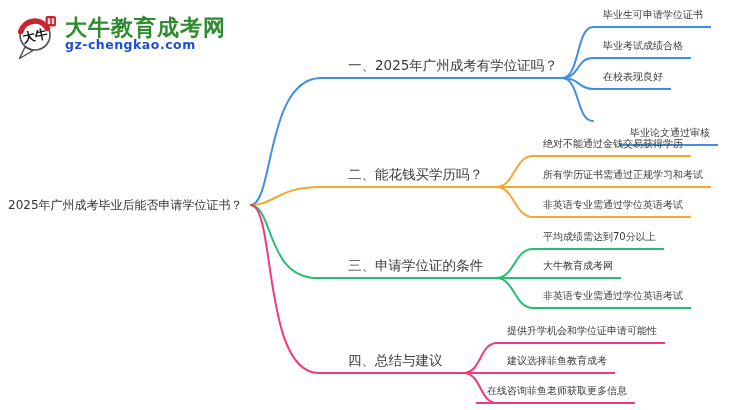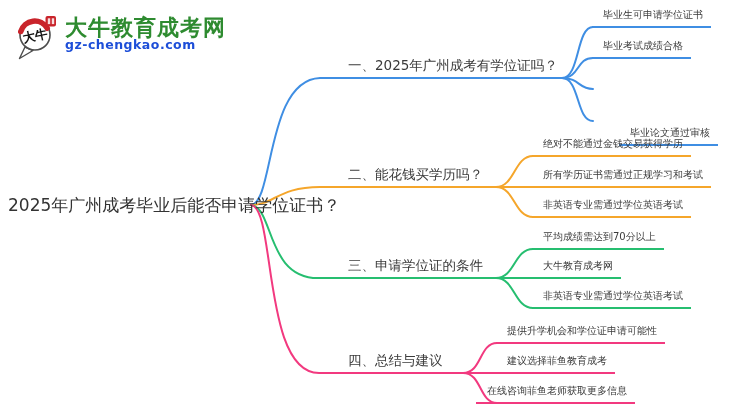--- a/index.html
+++ b/index.html
@@ -10,21 +10,21 @@
   
   .brand{position:absolute;left:12px;top:8px;display:flex;align-items:center;gap:7px;cursor:pointer;}
   .brand-name{font-size:22px;font-weight:800;color:#2e8b30;letter-spacing:1px;line-height:20px;}
   .brand-domain{font-size:12.5px;font-weight:700;color:#1d4ed8;letter-spacing:.5px;line-height:14px;}
   
   .links{position:absolute;left:0;top:0;width:750px;height:410px;}
   .links path{fill:none;stroke-width:2;stroke-linecap:round;}
   .p-b1{stroke:#3f8ee3;} .p-b2{stroke:#f5a62b;} .p-b3{stroke:#26be70;} .p-b4{stroke:#f2397f;}
   
   .node{position:absolute;white-space:nowrap;}
-  .root{font-size:17px;line-height:18px;color:#333;font-weight:500;text-align:right;}
+  .root{font-size:12px;line-height:18px;color:#333;font-weight:500;text-align:right;}
   .blabel{font-size:13.5px;line-height:18px;color:#3a3a3a;}
   .leaf{font-size:10px;line-height:17px;padding:0 8px 3px 11px;border-bottom:2px solid;color:#3a3a3a;}
   .b1{border-color:#3f8ee3;} .b2{border-color:#f5a62b;} .b3{border-color:#26be70;} .b4{border-color:#f2397f;}
 </style>
 </head>
 <body>
 
 <div class="stage">
 
   <div class="brand">
@@ -69,20 +69,21 @@
 
   <div class="node root" style="left:8px;top:196px;">2025年广州成考毕业后能否申请学位证书？</div>
 
   <div class="node blabel" style="left:348px;top:56px;">一、2025年广州成考有学位证吗？</div>
   <div class="node blabel" style="left:348px;top:165px;">二、能花钱买学历吗？</div>
   <div class="node blabel" style="left:348px;top:256px;">三、申请学位证的条件</div>
   <div class="node blabel" style="left:348px;top:351px;">四、总结与建议</div>
 
   <div class="node leaf b1" style="left:592px;top:6px;">毕业生可申请学位证书</div>
   <div class="node leaf b1" style="left:592px;top:37px;">毕业考试成绩合格</div>
+  <div class="node leaf b1" style="left:592px;top:68px;">在校表现良好</div>
   <div class="node leaf b1" style="left:619px;top:100px;margin-top:24px;">毕业论文通过审核</div>
 
   <div class="node leaf b2" style="left:532px;top:135px;">绝对不能通过金钱交易获得学历</div>
   <div class="node leaf b2" style="left:532px;top:166px;">所有学历证书需通过正规学习和考试</div>
   <div class="node leaf b2" style="left:532px;top:196px;">非英语专业需通过学位英语考试</div>
 
   <div class="node leaf b3" style="left:532px;top:228px;">平均成绩需达到70分以上</div>
   <div class="node leaf b3" style="left:532px;top:257px;">大牛教育成考网</div>
   <div class="node leaf b3" style="left:532px;top:287px;">非英语专业需通过学位英语考试</div>
 

